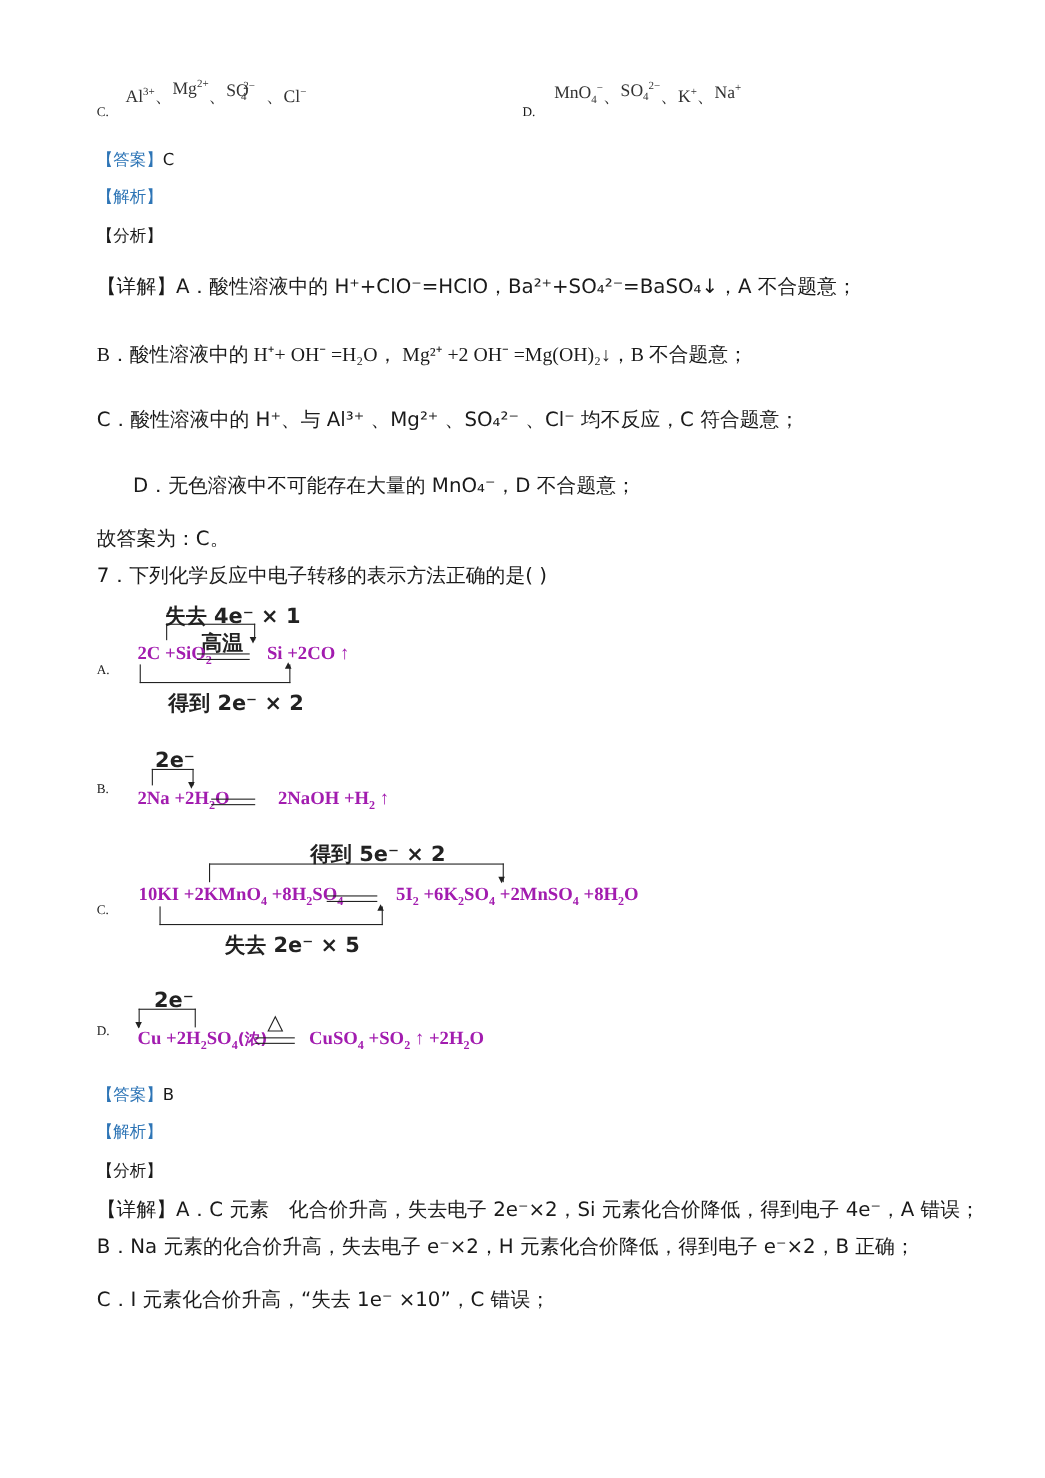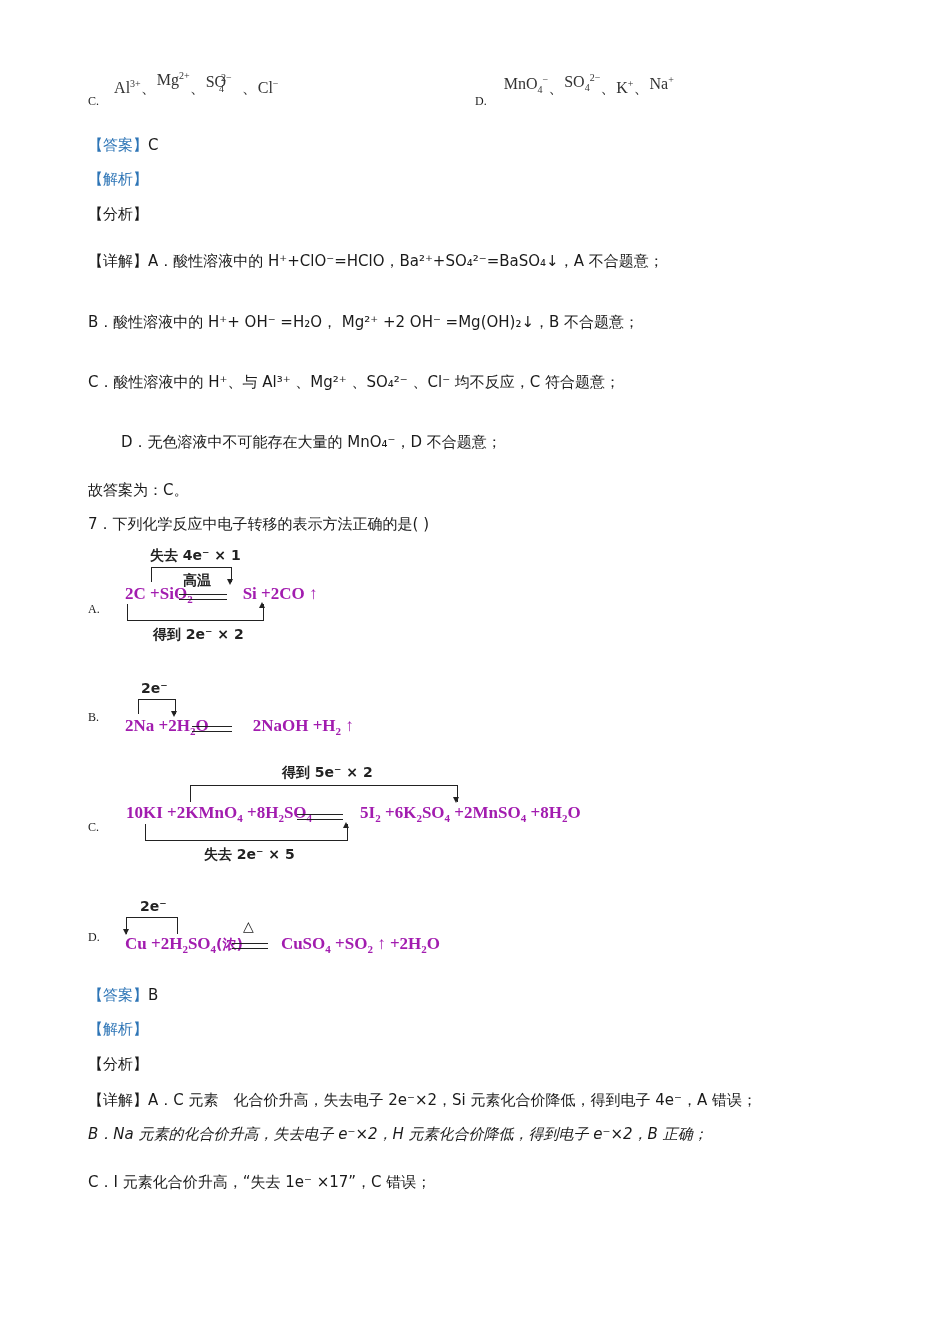--- a/index.html
+++ b/index.html
@@ -2,30 +2,30 @@
 <html><head>
 <meta charset="utf-8">
 <style>
   html, body { margin: 0; padding: 0; background: #ffffff; }
   body {
     width: 950px; height: 1344px; position: relative; overflow: hidden;
     font-family: "DejaVu Serif", "Liberation Serif", serif;
     color: #1a1a1a;
   }
   .abs { position: absolute; white-space: nowrap; }
-  .txt { font-size: 15px; line-height: 20px; }
+  .txt { font-size: 18px; line-height: 20px; }
   .cn { font-family: "DejaVu Sans", "Liberation Sans", sans-serif; }
   .opt { font-size: 12px; font-family: "Liberation Serif", serif; }
   .chem { font-family: "Liberation Serif", "DejaVu Serif", serif; font-size: 16px; color: #333; }
   .chem sup, .chem sub { font-size: 10px; }
   .blue { color: #2e75b6; }
   .tag { font-family: "DejaVu Sans", sans-serif; font-size: 15px; }
   .eq { font-family: "Liberation Serif", serif; font-size: 17px; font-weight: bold; color: #a21caf; margin-left: 13px; }
   .eq sub { font-size: 11px; }
-  .eqlbl { font-family: "DejaVu Sans", sans-serif; font-size: 14px; font-weight: bold; color: #222; }
+  .eqlbl { font-family: "DejaVu Sans", sans-serif; font-size: 19px; font-weight: bold; color: #222; }
   .bracket { position: absolute; border-color: #222; border-style: solid; border-width: 0; }
   .arrow-down { position: absolute; width: 0; height: 0; border-left: 3px solid transparent; border-right: 3px solid transparent; border-top: 6px solid #222; }
   .arrow-up { position: absolute; width: 0; height: 0; border-left: 3px solid transparent; border-right: 3px solid transparent; border-bottom: 6px solid #222; }
   .dbl { position: absolute; height: 4px; border-top: 1.5px solid #222; border-bottom: 1.5px solid #222; }
 </style>
 </head>
 <body>
 
 <div class="abs" style="left:88px; top:78px;">
   <span class="opt" style="position:relative; top:12px;">C.</span>
@@ -42,21 +42,21 @@
 
 <div class="abs tag" style="left:88px; top:136px;">
   <span class="blue">【答案】</span><span>C</span>
 </div>
 <div class="abs tag blue" style="left:88px; top:170px;">【解析】</div>
 <div class="abs tag" style="left:88px; top:205px;">【分析】</div>
 
 <div class="abs txt cn" style="left:88px; top:251px;">
   <span>【详解】</span><span>A．酸性溶液中的 H⁺+ClO⁻=HClO，Ba²⁺+SO₄²⁻=BaSO₄↓，A 不合题意；</span>
 </div>
-<div class="abs txt cn" style="left:88px; top:312px;">B．酸性溶液中的 H⁺+ OH⁻ =H₂O， Mg²⁺ +2 OH⁻ =Mg(OH)₂↓，B 不合题意；</div>
+<div class="abs txt cn" style="left:88px; top:312px;font-family:Liberation Serif, serif;">B．酸性溶液中的 H⁺+ OH⁻ =H₂O， Mg²⁺ +2 OH⁻ =Mg(OH)₂↓，B 不合题意；</div>
 <div class="abs txt cn" style="left:88px; top:372px;">C．酸性溶液中的 H⁺、与 Al³⁺ 、Mg²⁺ 、SO₄²⁻ 、Cl⁻ 均不反应，C 符合题意；</div>
 <div class="abs txt cn" style="left:88px; top:432px;margin-left:33px;">D．无色溶液中不可能存在大量的 MnO₄⁻，D 不合题意；</div>
 <div class="abs txt cn" style="left:88px; top:480px;">故答案为：C。</div>
 
 <div class="abs txt cn" style="left:88px; top:514px;">7．下列化学反应中电子转移的表示方法正确的是(    )</div>
 
 <div>
   <div class="abs opt" style="left:88px; top:602px;">A.</div>
   <div class="abs eqlbl" style="left:150px; top:547px;">失去 4e⁻ × 1</div>
   <div class="bracket" style="left:151px; top:567px; width:79px; height:14px; border-top-width:1.2px; border-left-width:1.2px; border-right-width:1.2px;"></div>
@@ -102,14 +102,14 @@
 
 <div class="abs tag" style="left:88px; top:986px;">
   <span class="blue">【答案】</span><span>B</span>
 </div>
 <div class="abs tag blue" style="left:88px; top:1020px;">【解析】</div>
 <div class="abs tag" style="left:88px; top:1055px;">【分析】</div>
 
 <div class="abs txt cn" style="left:88px; top:1090px;">
   <span>【详解】</span><span>A．C 元素　化合价升高，失去电子 2e⁻×2，Si 元素化合价降低，得到电子 4e⁻，A 错误；</span>
 </div>
-<div class="abs txt cn" style="left:88px; top:1124px;font-style:italic;">B．Na 元素的化合价升高，失去电子 e⁻×2，H 元素化合价降低，得到电子 e⁻×2，B 正确；</div>
-<div class="abs txt cn" style="left:88px; top:1172px;">C．I 元素化合价升高，“失去 1e⁻ ×17”，C 错误；</div>
+<div class="abs txt cn" style="left:88px; top:1124px;">B．Na 元素的化合价升高，失去电子 e⁻×2，H 元素化合价降低，得到电子 e⁻×2，B 正确；</div>
+<div class="abs txt cn" style="left:88px; top:1172px;">C．I 元素化合价升高，“失去 1e⁻ ×10”，C 错误；</div>
 
 </body></html>

